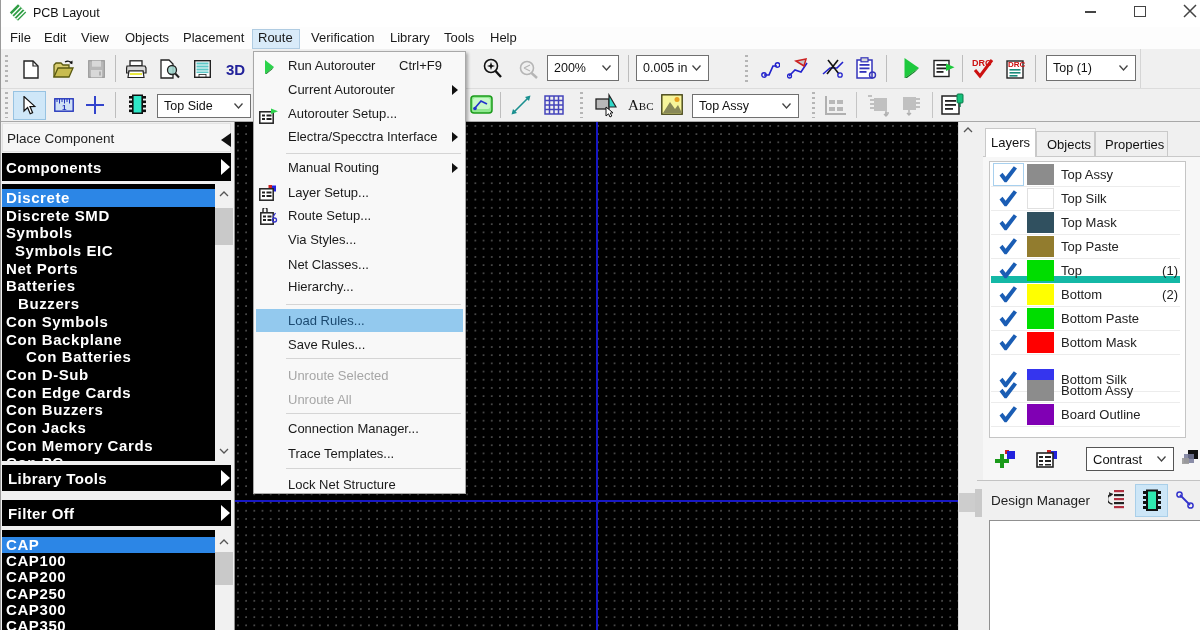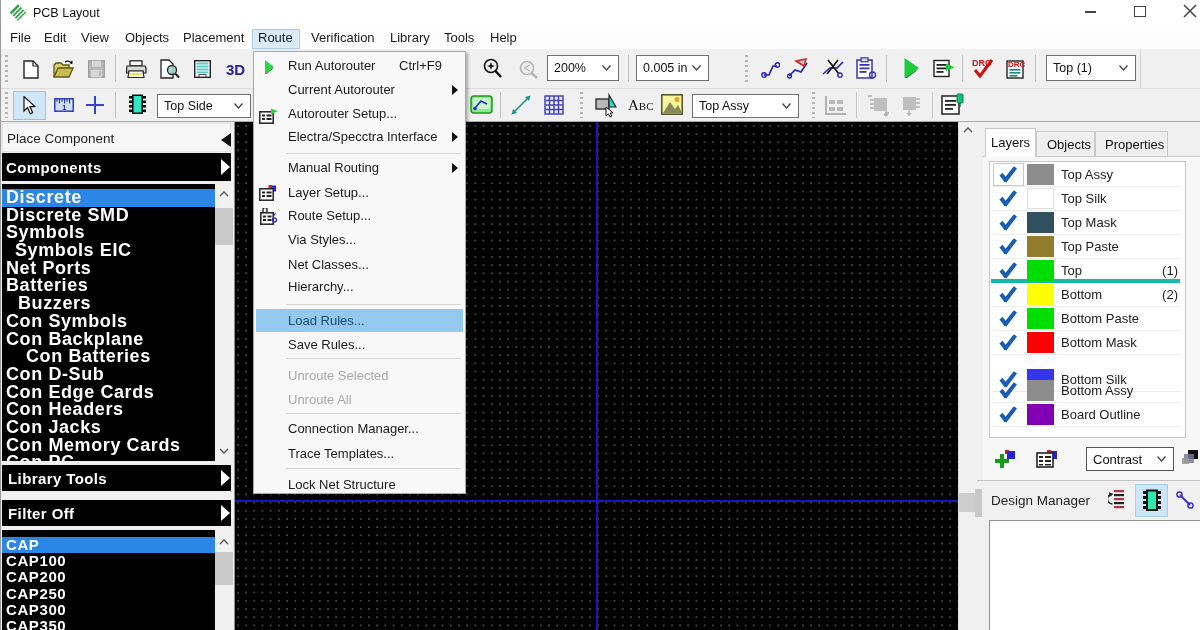--- a/index.html
+++ b/index.html
@@ -312,34 +312,34 @@
   </div>
 
   <div class="blackbar ab" style="left:2px;top:31px;width:229px;height:28px;">
     <span class="ab" style="left:4px;top:6px;">Components</span>
     <svg class="ab" style="left:219px;top:6px;" width="9" height="16" viewBox="0 0 9 16">
         <path d="M0,0 L9,8 L0,16 Z" fill="#fff"></path>
       </svg>
   </div>
 
   <div class="ab" style="left:2px;top:62px;width:231px;height:277px;background:#000;overflow:hidden;">
-    <div class="ab" id="complist" style="left:0;top:5px;width:213px;font-weight:bold;font-size:18px;letter-spacing:0.6px;color:#fff;line-height:17.7px;">
+    <div class="ab" id="complist" style="left:0;top:5px;width:213px;font-weight:bold;font-size:15px;letter-spacing:0.6px;color:#fff;line-height:17.7px;">
       <div style="height:17.7px;background:#2c86e6;padding-left:4px;">Discrete</div>
       <div style="height:17.7px;padding-left:4px;">Discrete SMD</div>
       <div style="height:17.7px;padding-left:4px;">Symbols</div>
       <div style="height:17.7px;padding-left:13px;">Symbols EIC</div>
       <div style="height:17.7px;padding-left:4px;">Net Ports</div>
       <div style="height:17.7px;padding-left:4px;">Batteries</div>
       <div style="height:17.7px;padding-left:16px;">Buzzers</div>
       <div style="height:17.7px;padding-left:4px;">Con Symbols</div>
       <div style="height:17.7px;padding-left:4px;">Con Backplane</div>
       <div style="height:17.7px;padding-left:4px;margin-left:20px;">Con Batteries</div>
       <div style="height:17.7px;padding-left:4px;">Con D-Sub</div>
       <div style="height:17.7px;padding-left:4px;">Con Edge Cards</div>
-      <div style="height:17.7px;padding-left:4px;">Con Headers</div>
+      <div style="height:17.7px;padding-left:4px;">Con Buzzers</div>
       <div style="height:17.7px;padding-left:4px;">Con Jacks</div>
       <div style="height:17.7px;padding-left:4px;">Con Memory Cards</div>
       <div style="height:17.7px;padding-left:4px;">Con PC</div>
     </div>
 
     <div class="ab" style="left:213px;top:0;width:18px;height:277px;background:#f1f1f1;">
       <svg class="ab" style="left:0;top:3px;" width="18" height="14">
           <path d="M5,9 L9,5 L13,9" fill="none" stroke="#555" stroke-width="1.3"></path>
         </svg>
       <div class="ab" style="left:0;top:24px;width:18px;height:37px;background:#c9c9c9;"></div>
@@ -415,21 +415,21 @@
   <div class="ab" style="left:36px;top:1px;width:27px;height:21px;background:#30505f;box-sizing:border-box;"></div>
   <span class="ab" style="left:70px;top:4px;font-size:13px;color:#222;">Top Mask</span>
 </div>
 <div class="ab" style="left:1px;top:73px;width:189px;height:24px;border-bottom:1px solid #ececec;box-sizing:border-box;">
   <svg class="ab" style="left:6px;top:2px;" width="21" height="20" viewBox="0 0 21 20">
           <path d="M2.5,10.5 L5.5,7.8 L8.6,11.8 L16.8,1.2 L20,3.6 L9.6,17.2 L7.6,17.2 Z" fill="#1a5db4"></path>
         </svg>
   <div class="ab" style="left:36px;top:1px;width:27px;height:21px;background:#927c2e;box-sizing:border-box;"></div>
   <span class="ab" style="left:70px;top:4px;font-size:13px;color:#222;">Top Paste</span>
 </div>
-<div class="ab" style="left:1px;top:97px;width:189px;height:24px;border-bottom:4px solid #14b8a6;box-sizing:border-box;">
+<div class="ab" style="left:1px;top:97px;width:189px;height:24px;border-bottom:7px solid #14b8a6;box-sizing:border-box;">
   <svg class="ab" style="left:6px;top:2px;" width="21" height="20" viewBox="0 0 21 20">
           <path d="M2.5,10.5 L5.5,7.8 L8.6,11.8 L16.8,1.2 L20,3.6 L9.6,17.2 L7.6,17.2 Z" fill="#1a5db4"></path>
         </svg>
   <div class="ab" style="left:36px;top:1px;width:27px;height:21px;background:#00dd00;box-sizing:border-box;"></div>
   <span class="ab" style="left:70px;top:4px;font-size:13px;color:#222;">Top</span>
   <span class="ab" style="left:155px;top:4px;width:32px;text-align:right;font-size:13px;color:#222;">(1)</span>
 </div>
 <div class="ab" style="left:1px;top:121px;width:189px;height:24px;border-bottom:1px solid #ececec;box-sizing:border-box;">
   <svg class="ab" style="left:6px;top:2px;" width="21" height="20" viewBox="0 0 21 20">
           <path d="M2.5,10.5 L5.5,7.8 L8.6,11.8 L16.8,1.2 L20,3.6 L9.6,17.2 L7.6,17.2 Z" fill="#1a5db4"></path>

